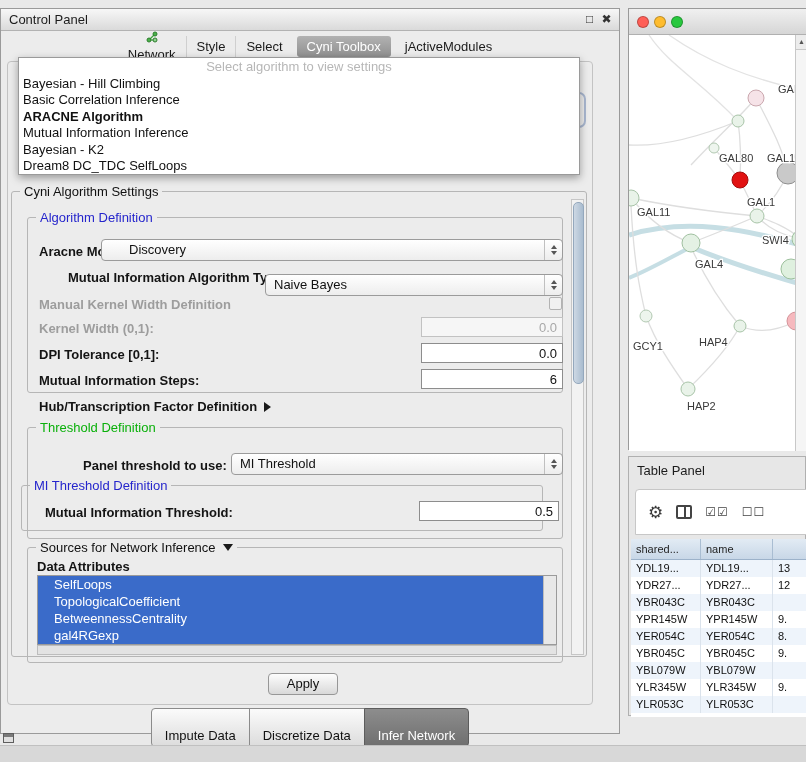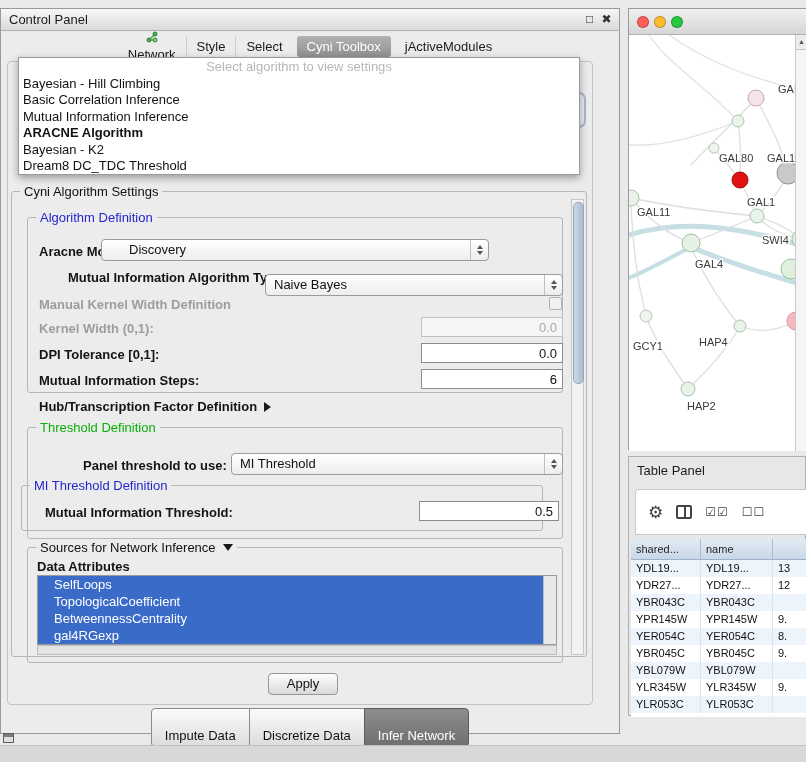--- a/index.html
+++ b/index.html
@@ -142,21 +142,21 @@
 
     <div class="gbox" style="left:10px;top:182px;width:576px;height:466px;">
       <span class="gtitle">Cyni Algorithm Settings</span>
     </div>
 
     <div class="gbox" style="left:26px;top:208px;width:536px;height:176px;">
       <span class="gtitle" style="color: rgb(37, 37, 204);">Algorithm Definition</span>
     </div>
 
     <span class="lbl" style="left:38px;top:235px;">Aracne Mode:</span>
-    <div class="combo" style="left:100px;top:230px;width:388px;padding-left:27px;">
+    <div class="combo" style="left:100px;top:230px;width:462px;padding-left:27px;">
       <span>Discovery</span>
       <span class="arr">
           <span class="tri-up"></span>
           <span class="tri-dn"></span>
         </span>
     </div>
 
     <span class="lbl" style="left:38px;top:261px;margin-left:29px;">Mutual Information Algorithm Type:</span>
     <div class="combo" style="left:264px;top:256px;width:298px;margin-top:9px;">
       <span>Naive Bayes</span>
@@ -230,24 +230,24 @@
     </div>
   </div>
 
   <div id="combo-fragment"></div>
 
   <div id="algo-pop">
     <div class="pop-ph">Select algorithm to view settings</div>
     <div id="pop-items">
         <div class="pop-item">Bayesian - Hill Climbing</div>
         <div class="pop-item">Basic Correlation Inference</div>
+        <div class="pop-item sel">ARACNE Algorithm</div>
         <div class="pop-item">Mutual Information Inference</div>
-        <div class="pop-item sel">ARACNE Algorithm</div>
         <div class="pop-item">Bayesian - K2</div>
-        <div class="pop-item">Dream8 DC_TDC Threshold</div>
+        <div class="pop-item">Dream8 DC_TDC SelfLoops</div>
       </div>
   </div>
 
   <div class="win" id="net-win">
     <div id="net-title">
       <span class="light" id="tl-red" style="left: 8px; background: rgb(255, 95, 87);"></span>
       <span class="light" id="tl-yellow" style="left: 25px; background: rgb(254, 188, 46);"></span>
       <span class="light" id="tl-green" style="left: 42px; background: rgb(40, 200, 62);"></span>
     </div>
     <div id="net-canvas">

